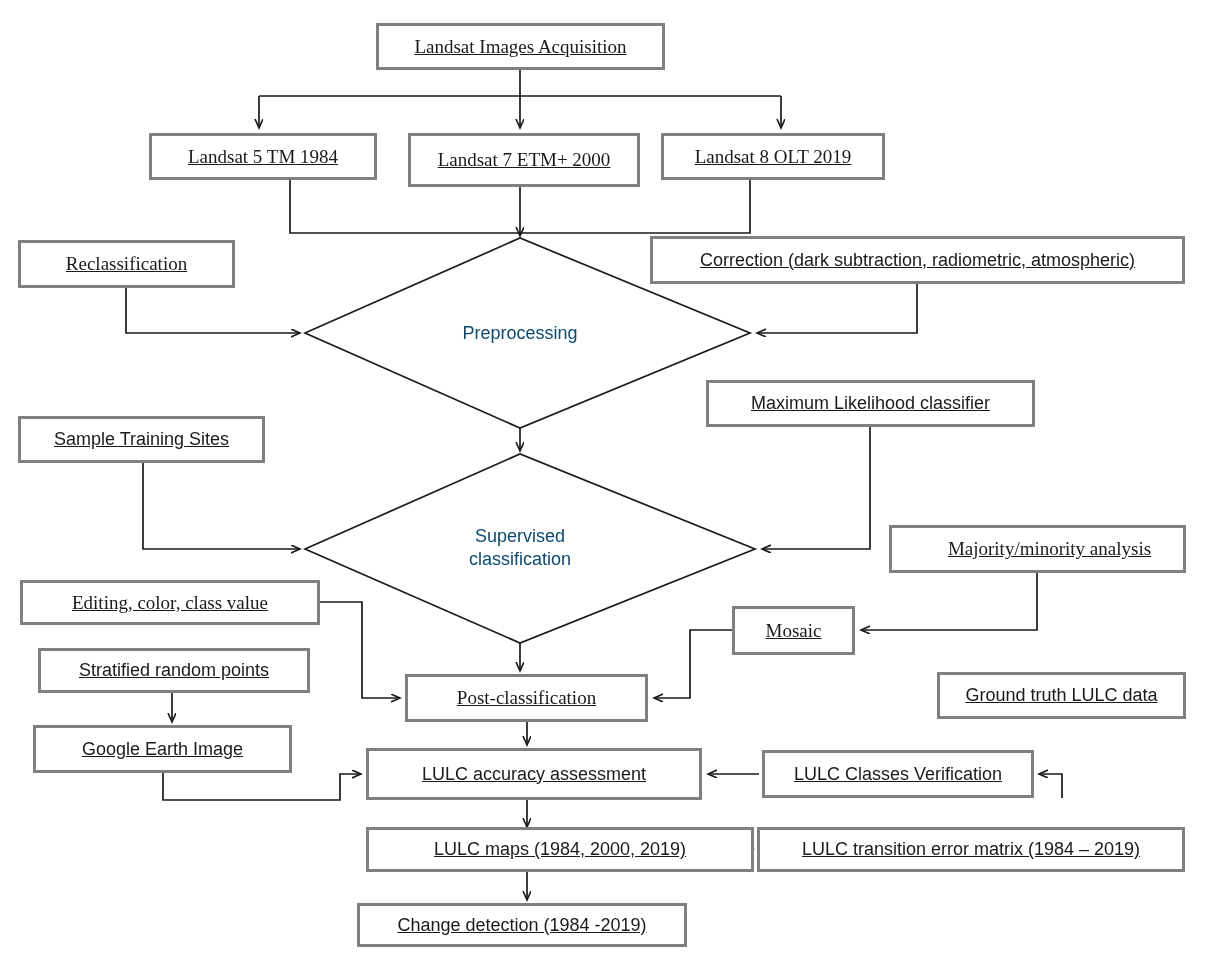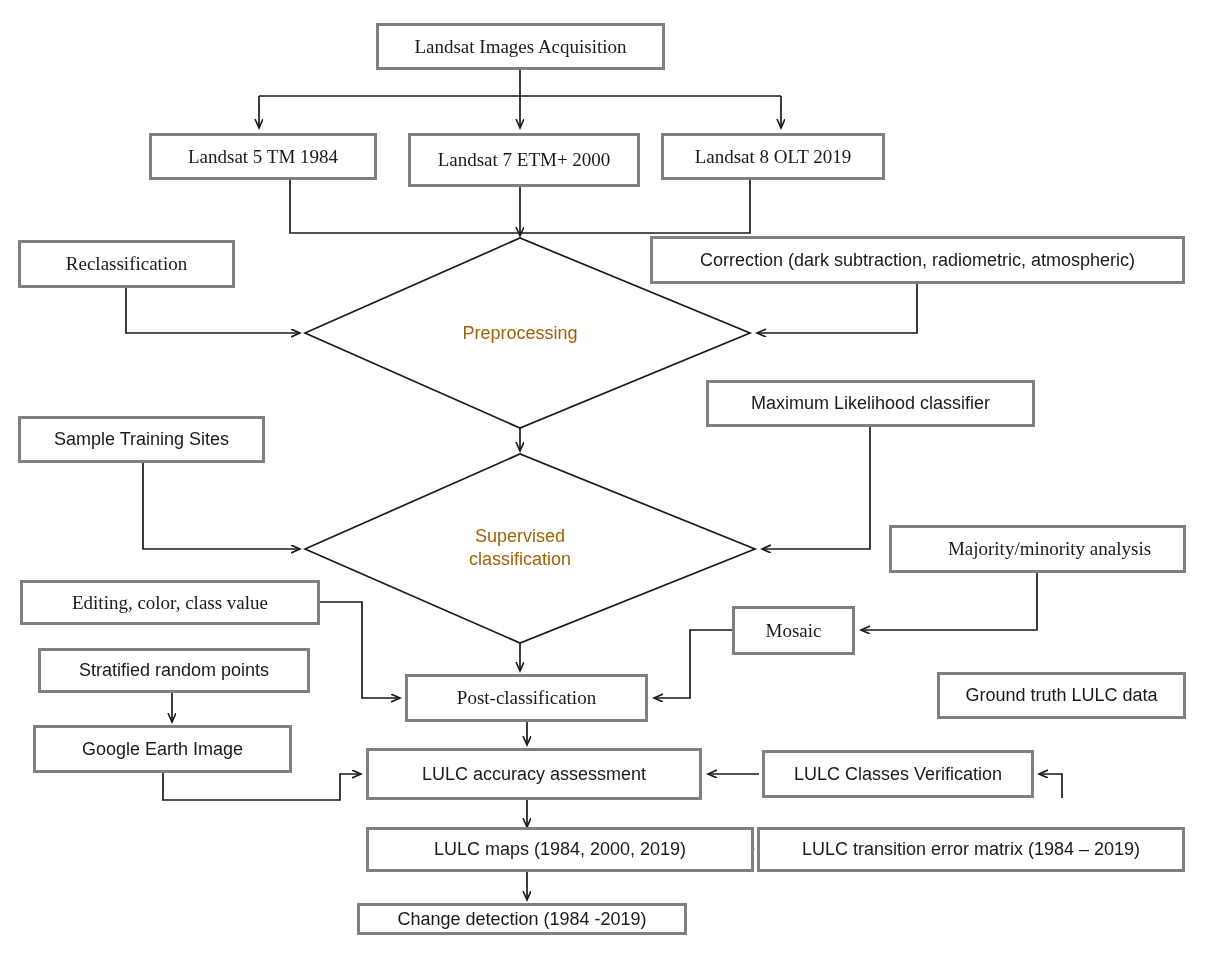--- a/index.html
+++ b/index.html
@@ -3,24 +3,24 @@
 <meta charset="utf-8">
 <style>
   html,body{margin:0;padding:0;background:#ffffff;}
   body{width:1207px;height:967px;overflow:hidden;
        font-family:"Liberation Sans",sans-serif;}
   #stage{position:relative;width:1207px;height:967px;background:#fff;}
   svg#wires{position:absolute;left:0;top:0;width:1207px;height:967px;}
   .node{position:absolute;box-sizing:border-box;background:#ffffff;
         border:3px solid #808080;display:flex;align-items:center;
         justify-content:center;text-align:center;color:#1a1a1a;
-        line-height:1.15;}
+        line-height:1.15;text-decoration:underline;}
   .serif{font-family:"Liberation Serif",serif;font-size:19px;}
   .sans{font-family:"Liberation Sans",sans-serif;font-size:18px;}
-  .dlabel{position:absolute;text-align:center;color:#a16207;
+  .dlabel{position:absolute;text-align:center;color:#0c4a6e;
           font-family:"Liberation Sans",sans-serif;font-size:18px;
           line-height:1.25;pointer-events:none;}
   .dwrap{position:absolute;}
 </style>
 </head>
 <body>
 
 <div id="stage">
 
   <svg id="wires" viewBox="0 0 1207 967" xmlns="http://www.w3.org/2000/svg">
@@ -118,15 +118,15 @@
   <div class="node sans" style="left:33px;top:725px;width:259px;height:48px;">Google Earth Image</div>
 
   <div class="node sans" style="left:366px;top:748px;width:336px;height:52px;">LULC accuracy assessment</div>
 
   <div class="node sans" style="left:762px;top:750px;width:272px;height:48px;">LULC Classes Verification</div>
 
   <div class="node sans" style="left:366px;top:827px;width:388px;height:45px;">LULC maps (1984, 2000, 2019)</div>
 
   <div class="node sans" style="left:757px;top:827px;width:428px;height:45px;">LULC transition error matrix (1984 – 2019)</div>
 
-  <div class="node sans" style="left:357px;top:903px;width:330px;height:32px;">Change detection (1984 -2019)</div>
+  <div class="node sans" style="left:357px;top:903px;width:330px;height:44px;">Change detection (1984 -2019)</div>
 
 </div>
 
 </body></html>

